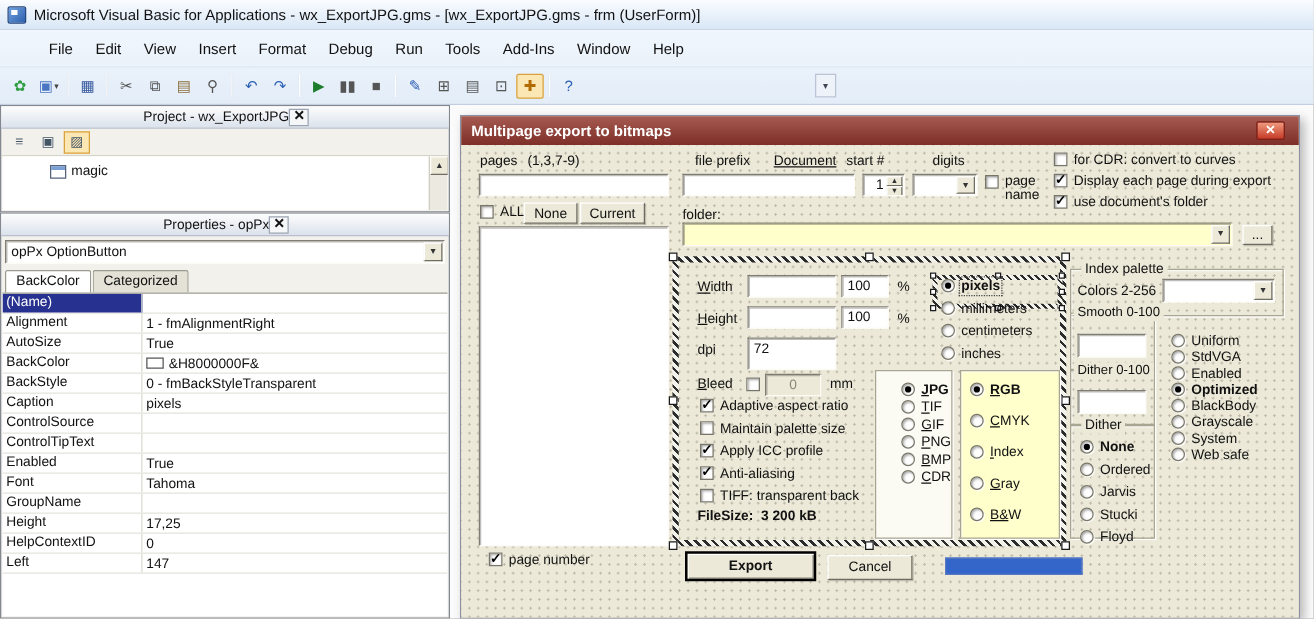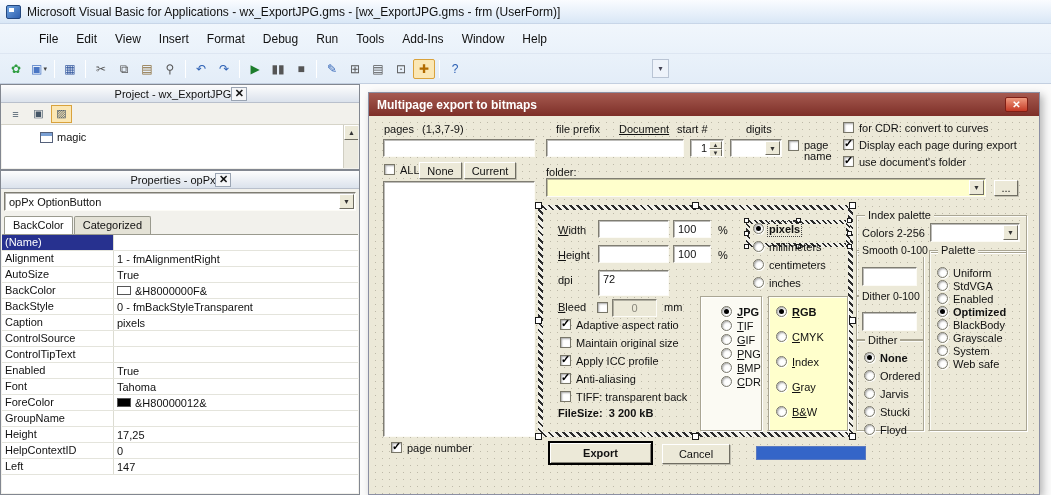--- a/index.html
+++ b/index.html
@@ -294,27 +294,20 @@
         </div>
 
         <div class="prow">
           <div class="pname">Font</div>
           <div class="pval">
 
             <span>Tahoma</span>
           </div>
         </div>
 
-        <div class="prow">
-          <div class="pname">ForeColor</div>
-          <div class="pval">
-            <span class="swatch" style="background: rgb(0, 0, 0);"></span>
-            <span>&amp;H80000012&amp;</span>
-          </div>
-        </div>
 
         <div class="prow">
           <div class="pname">GroupName</div>
           <div class="pval">
 
             <span></span>
           </div>
         </div>
 
         <div class="prow">
@@ -475,21 +468,21 @@
 
       <div class="rlist" style="left:191px;top:203px;gap:5px">
 
           <div class="cbrow rrow on">
             <span class="cbx"></span>
             <span>Adaptive aspect ratio</span>
           </div>
 
           <div class="cbrow rrow">
             <span class="cbx"></span>
-            <span>Maintain original size</span>
+            <span>Maintain palette size</span>
           </div>
 
           <div class="cbrow rrow on">
             <span class="cbx"></span>
             <span>Apply ICC profile</span>
           </div>
 
           <div class="cbrow rrow on">
             <span class="cbx"></span>
             <span>Anti-aliasing</span>
@@ -609,23 +602,20 @@
             <span class="radio"></span>
             <span class="rlabel">Stucki</span>
           </div>
 
           <div class="rrow">
             <span class="radio"></span>
             <span class="rlabel">Floyd</span>
           </div>
         </div>
 
-      <div class="gbox" style="left:560px;top:134px;width:98px;height:181px">
-        <span class="gtitle">Palette</span>
-      </div>
       <div class="rlist" style="left:568px;top:150px;gap:0">
 
           <div class="rrow">
             <span class="radio"></span>
             <span class="rlabel">Uniform</span>
           </div>
 
           <div class="rrow">
             <span class="radio"></span>
             <span class="rlabel">StdVGA</span>

